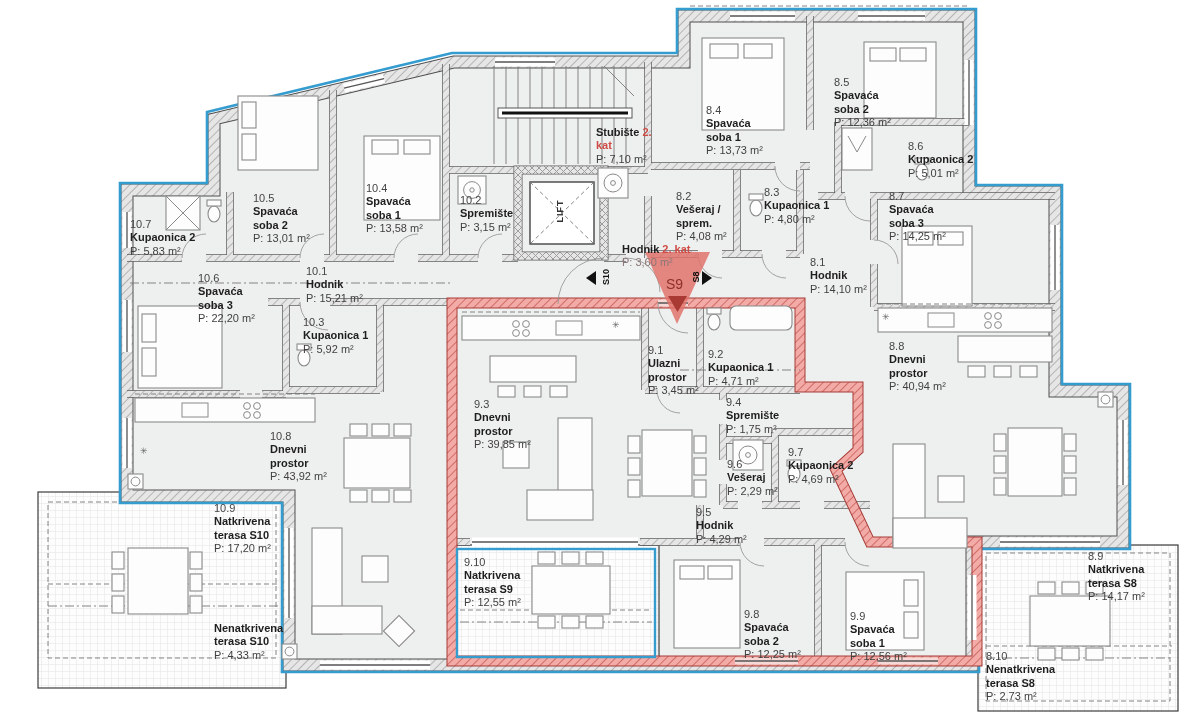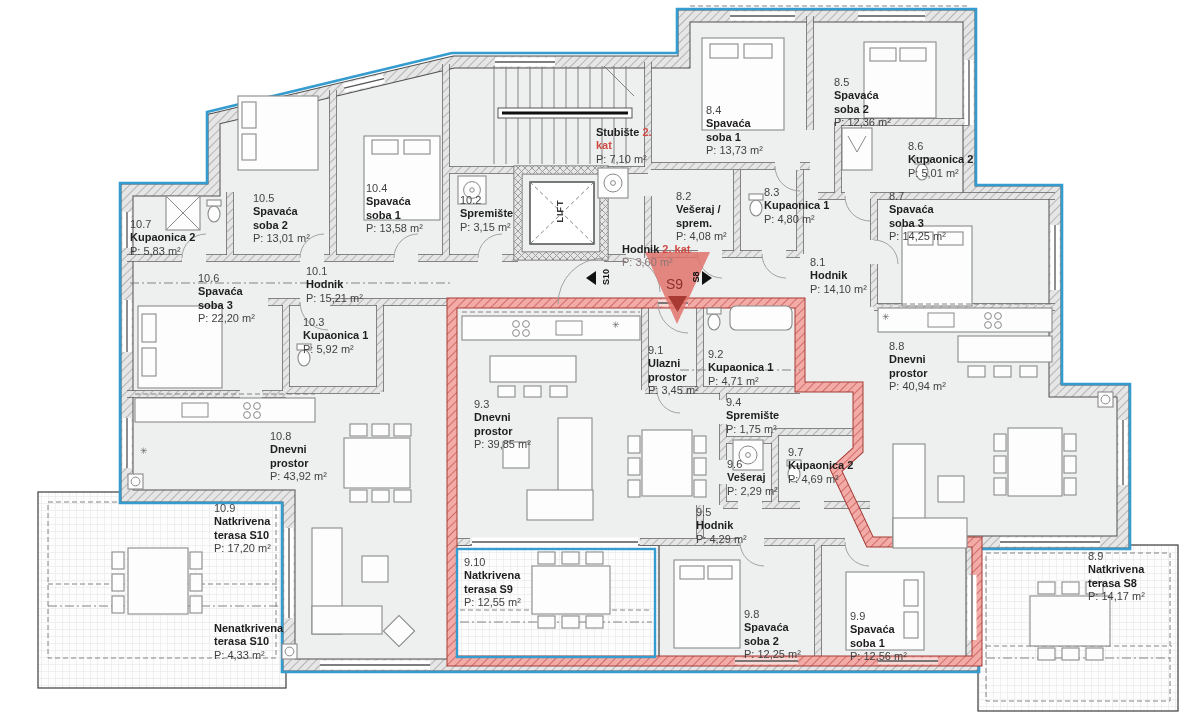--- a/index.html
+++ b/index.html
@@ -470,20 +470,25 @@
   <div class="rlabel" style="left:889px;top:340px;width:62px">
     <span class="rid">8.8</span>
       <span class="rname">Dnevni prostor</span>
       <span class="rarea">P: 40,94 m²</span>
     </div>
   <div class="rlabel" style="left:1088px;top:550px;width:74px">
     <span class="rid">8.9</span>
       <span class="rname">Natkrivena terasa S8</span>
       <span class="rarea">P: 14,17 m²</span>
     </div>
+  <div class="rlabel" style="left:986px;top:650px;width:90px">
+    <span class="rid">8.10</span>
+      <span class="rname">Nenatkrivena terasa S8</span>
+      <span class="rarea">P: 2,73 m²</span>
+    </div>
 
   <div class="rlabel" style="left:596px;top:126px;width:58px">
     <span class="rname"><span>Stubište</span> <span class="red">2. kat</span></span>
     <span class="rarea">P: 7,10 m²</span>
     </div>
   <div class="rlabel" style="left:622px;top:243px;width:88px">
     <span class="rname"><span>Hodnik</span> <span class="red">2. kat</span></span>
     <span class="rarea muted">P: 3,60 m²</span>
     </div>
   <div class="lift-label rot" style="left:548px;top:206px">LIFT</div>

